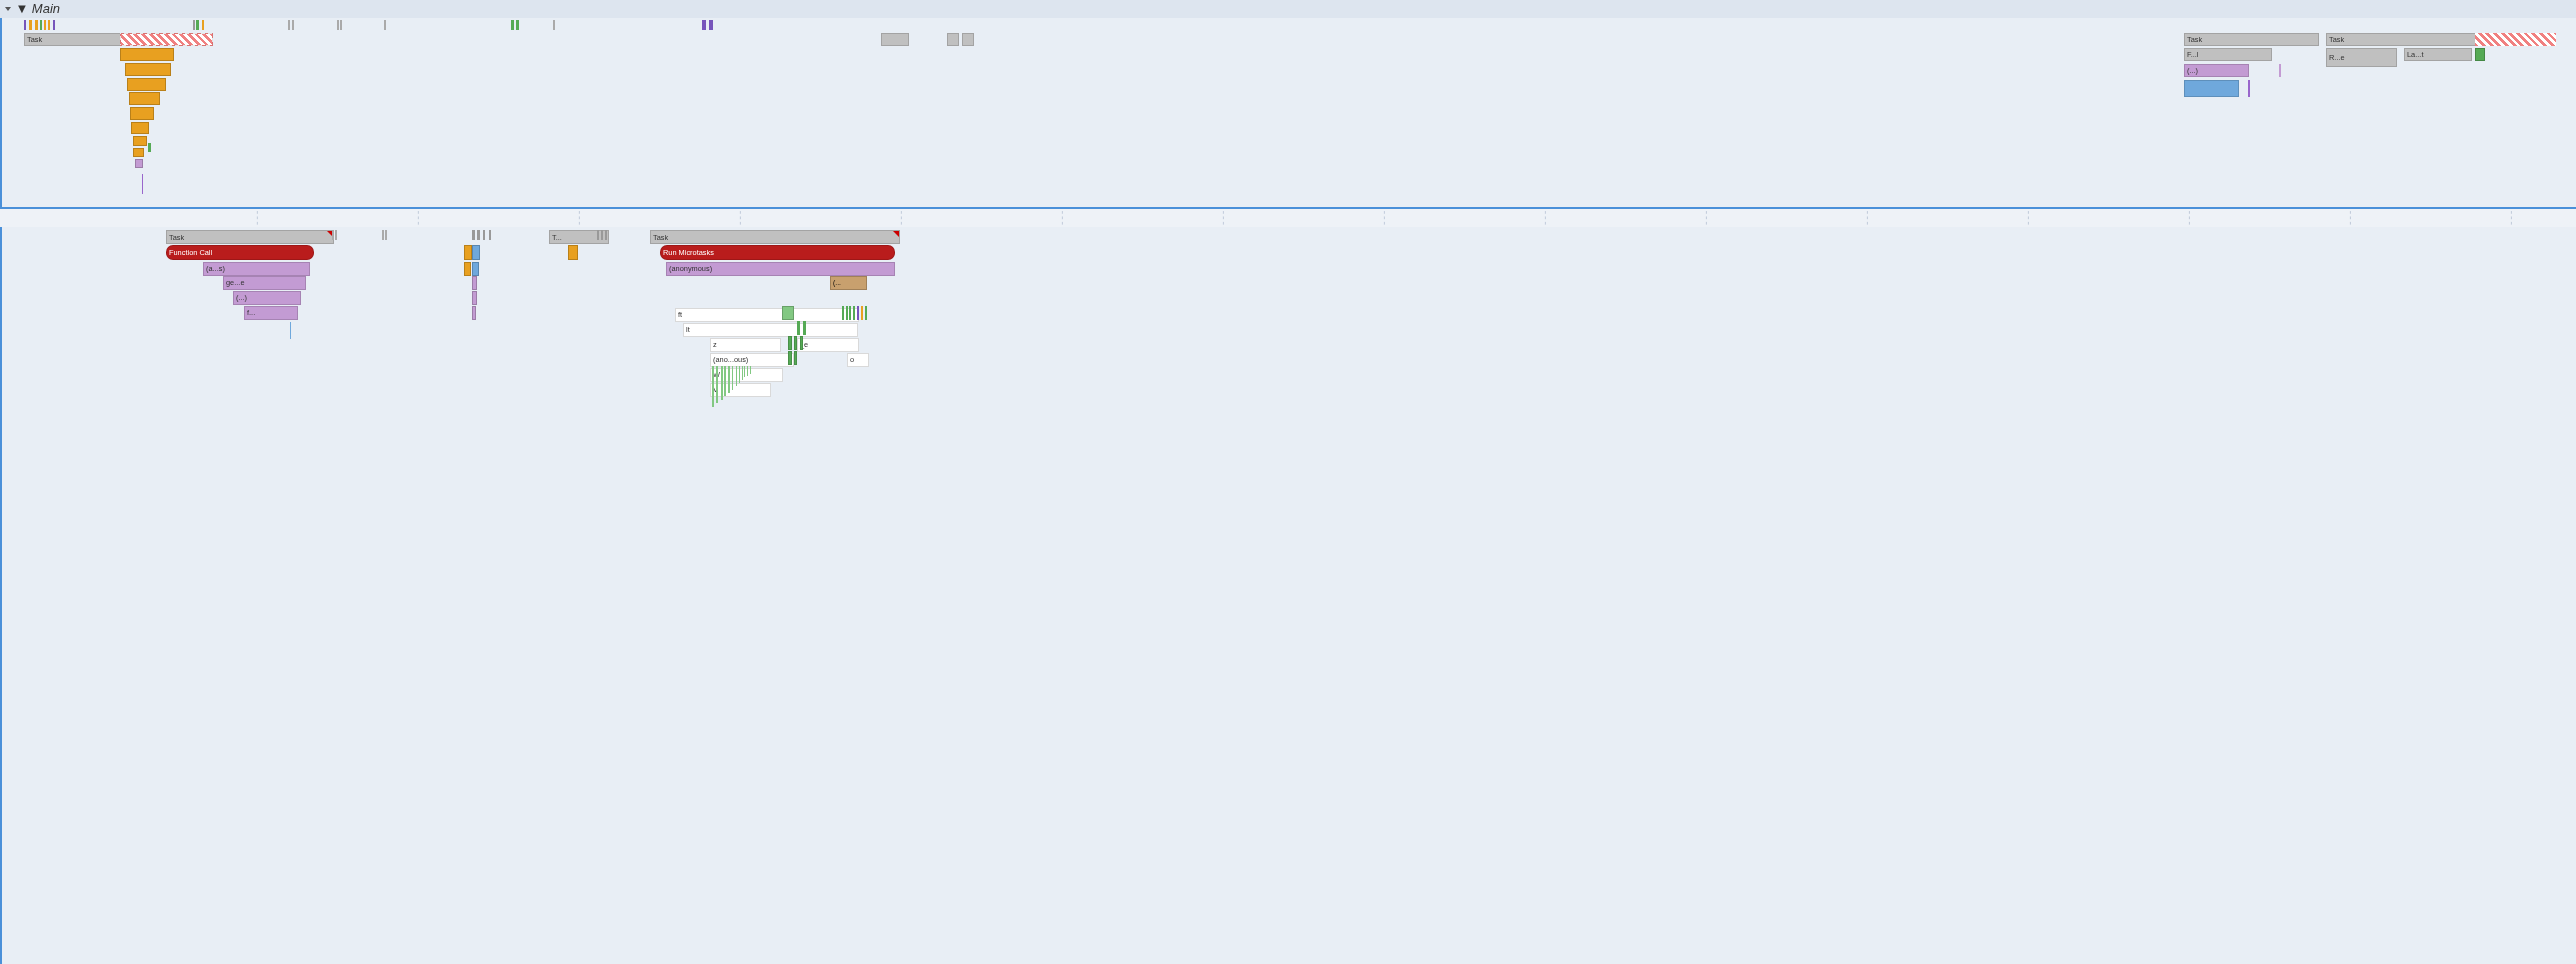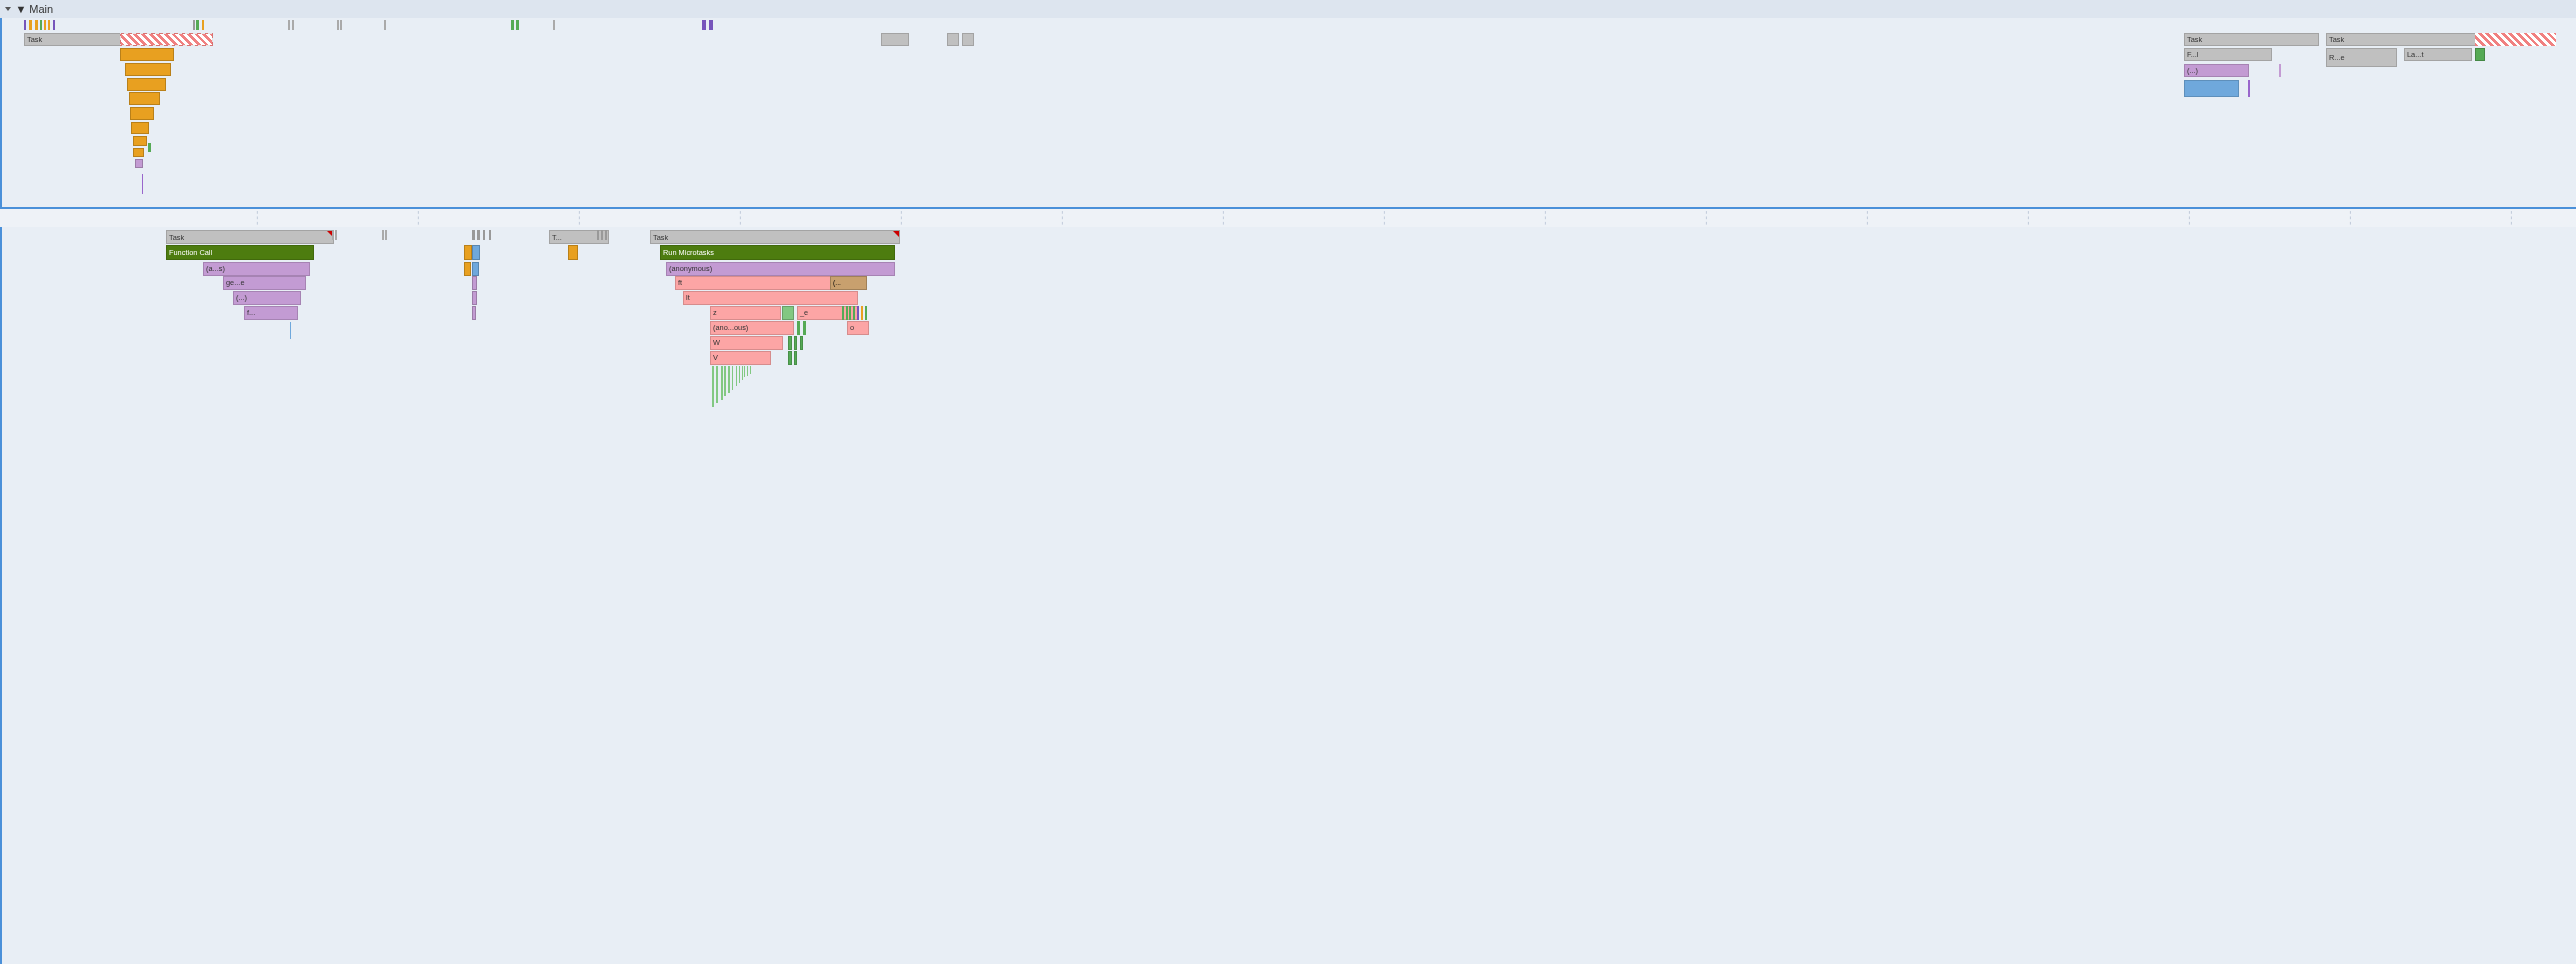--- a/index.html
+++ b/index.html
@@ -43,32 +43,34 @@
       padding: 0 2px;
       cursor: pointer;
     }
 
     .bar-gray {
       background: #c0c0c0;
       color: #333;
     }
 
     .bar-orange {
-      background: #4d7c0f;
+      background: #b91c1c;
       color: #fff;
+      border-radius: 7px;
     }
 
     .bar-purple {
       background: #c39bd3;
       color: #333;
     }
 
     .bar-green {
-      background: #fca5a5;
+      background: #ffffff;
       color: #333;
+      margin-top: 32px;
     }
 
     .bar-blue {
       background: #6fa8dc;
       color: #fff;
     }
 
     
     .bar-corner-red::after {
       content: '';
@@ -101,21 +103,21 @@
     <line x1="2522" y1="0" x2="2522" y2="1425" stroke="#aab8cc" stroke-width="1" stroke-dasharray="4,4"></line>
     <line x1="2760" y1="0" x2="2760" y2="1425" stroke="#aab8cc" stroke-width="1" stroke-dasharray="4,4"></line>
     <line x1="2998" y1="0" x2="2998" y2="1425" stroke="#aab8cc" stroke-width="1" stroke-dasharray="4,4"></line>
     <line x1="3236" y1="0" x2="3236" y2="1425" stroke="#aab8cc" stroke-width="1" stroke-dasharray="4,4"></line>
     <line x1="3474" y1="0" x2="3474" y2="1425" stroke="#aab8cc" stroke-width="1" stroke-dasharray="4,4"></line>
     <line x1="3712" y1="0" x2="3712" y2="1425" stroke="#aab8cc" stroke-width="1" stroke-dasharray="4,4"></line>
   </svg>
 
   <div style="position:absolute; top:0; left:0; width:100%; height:17.6px; background:#dde5ef; display:flex; align-items:center; z-index:15;">
     <span style="display:inline-block;width:0;height:0;border-left:3.4px solid transparent;border-right:3.4px solid transparent;border-top:4.7px solid #555;margin-left:5.4px;margin-right:4px;"></span>
-    <span style="font-size:11px;font-weight:500;color:#333;">▼ Main</span>
+    <span style="font-size:13px;font-weight:500;color:#333;font-style:italic;">▼ Main</span>
   </div>
 
   <div style="position:absolute; top:17.6px; left:0; width:2576px; height:189px; background:#e8eef5; overflow:hidden;">
 
     <div style="position:absolute;top:2.7px;left:24px;width:2px;height:9.5px;background:#7755bb;"></div>
     <div style="position:absolute;top:2.7px;left:29px;width:2.7px;height:9.5px;background:#e8a020;"></div>
     <div style="position:absolute;top:2.7px;left:35px;width:3.4px;height:9.5px;background:#e8a020;"></div>
     <div style="position:absolute;top:2.7px;left:40px;width:2px;height:9.5px;background:#55aa55;"></div>
     <div style="position:absolute;top:2.7px;left:44px;width:2px;height:9.5px;background:#e8a020;"></div>
     <div style="position:absolute;top:2.7px;left:48px;width:2px;height:9.5px;background:#e8a020;"></div>

